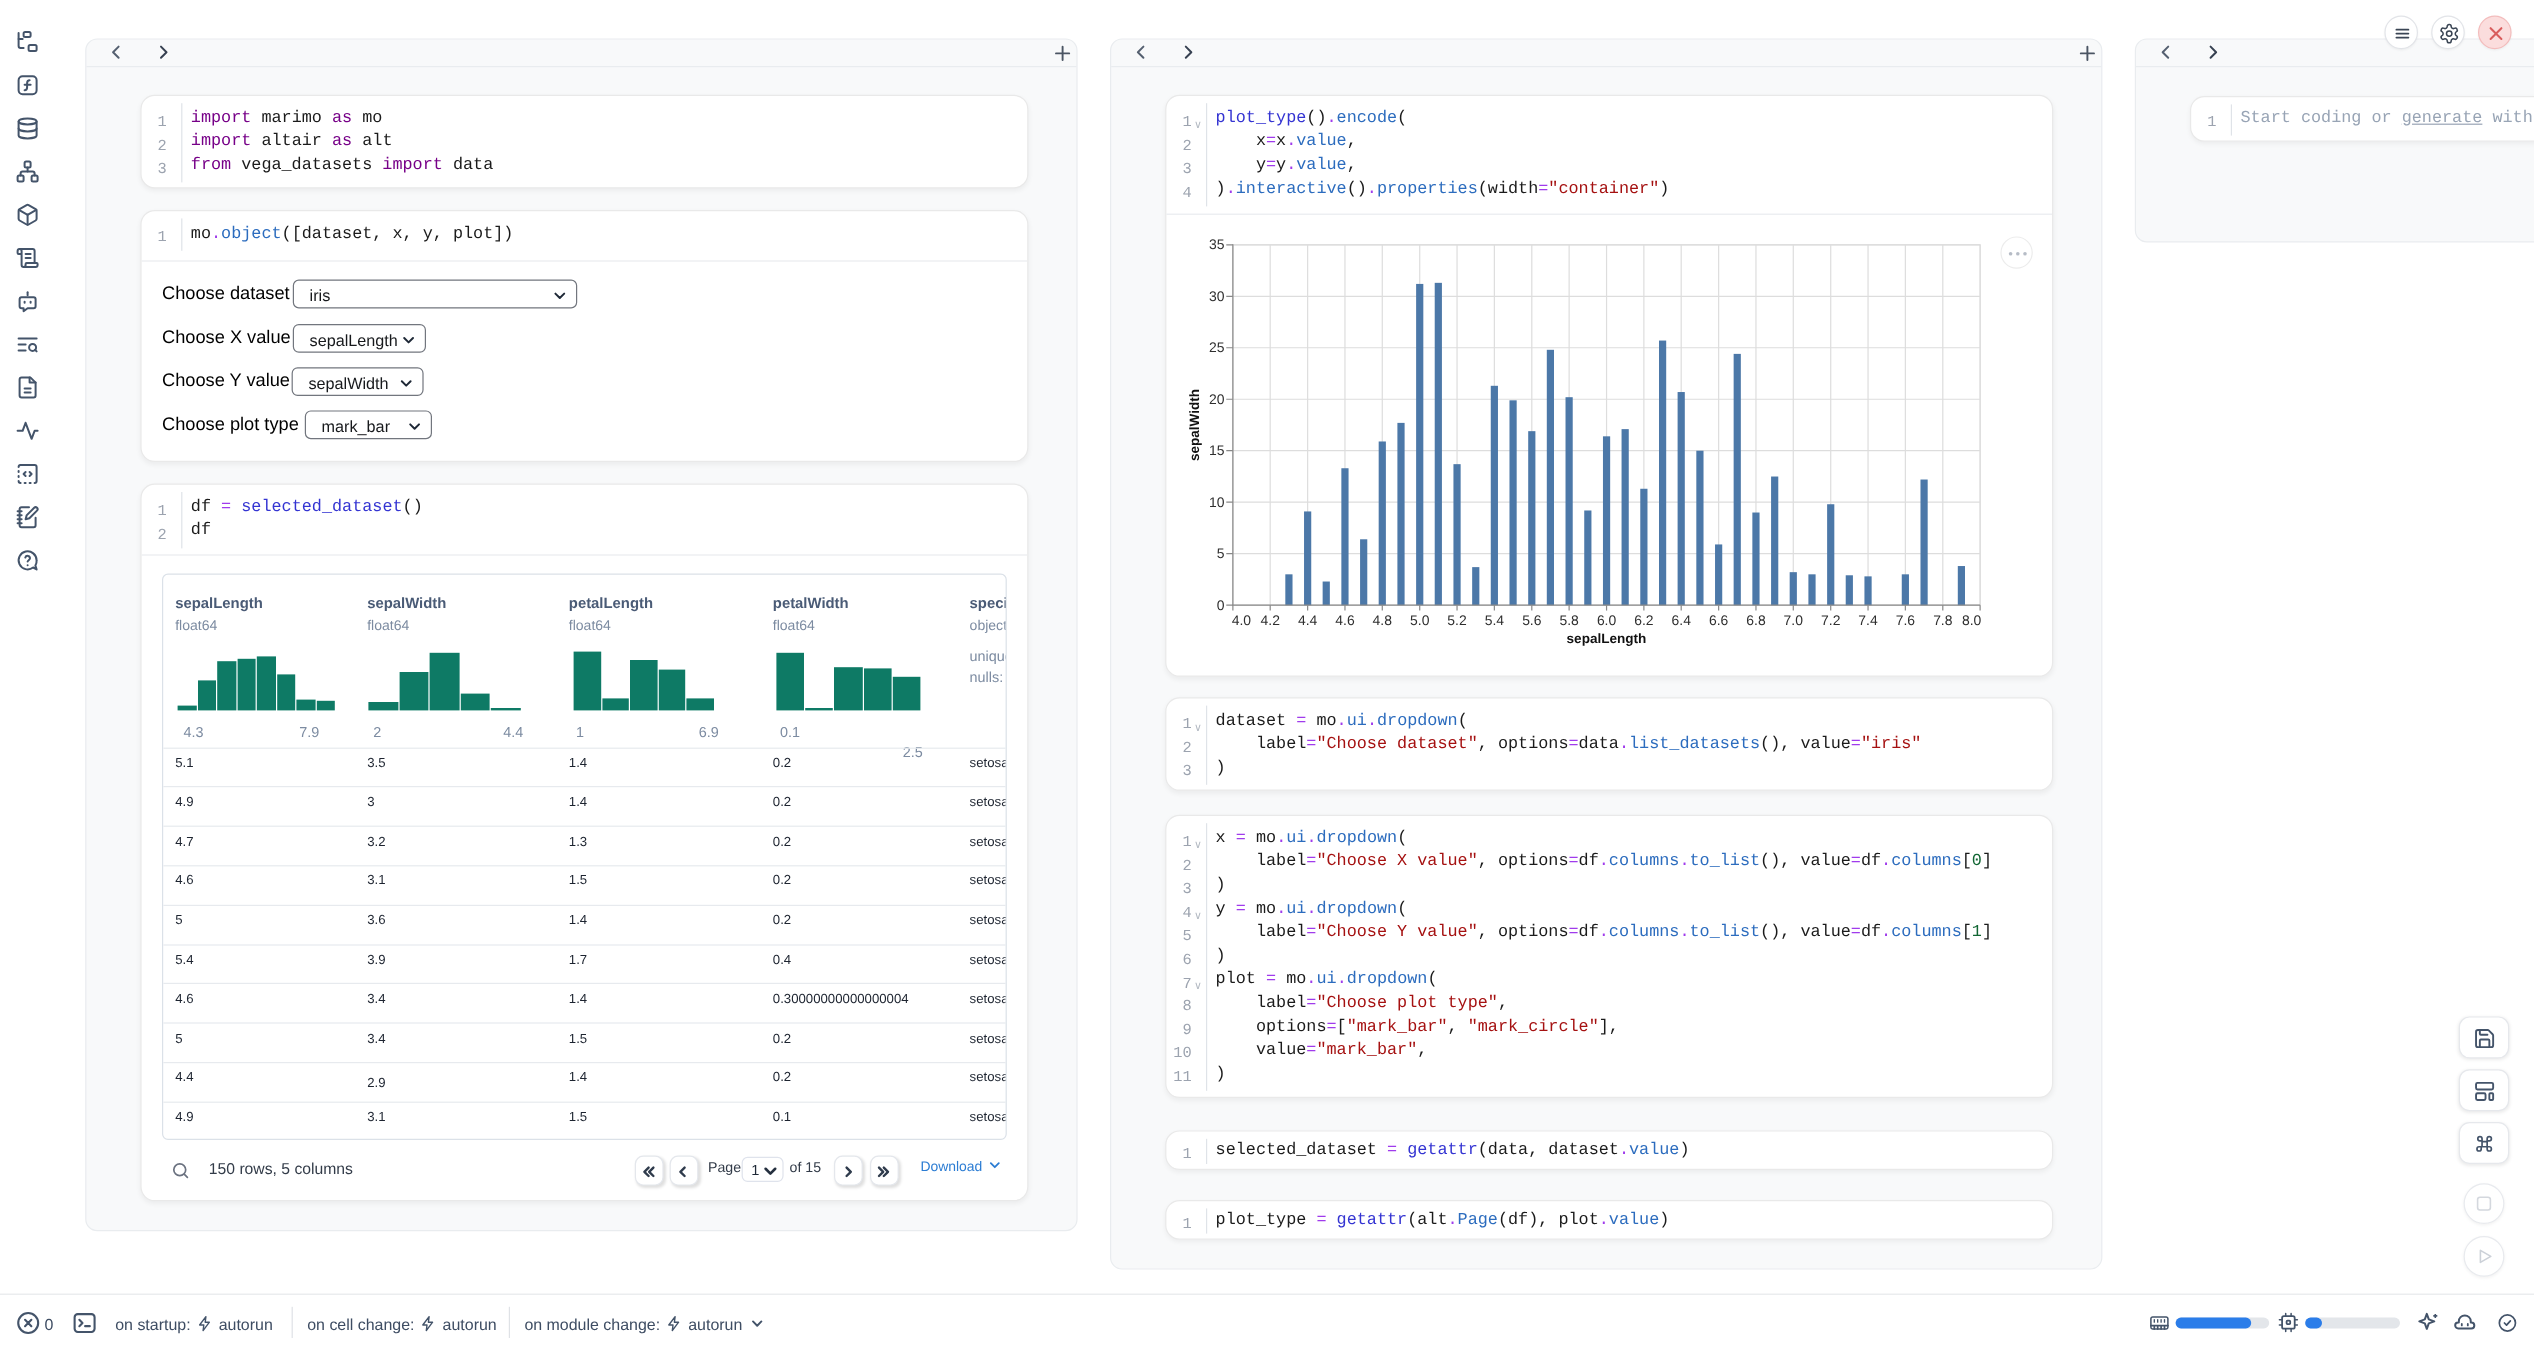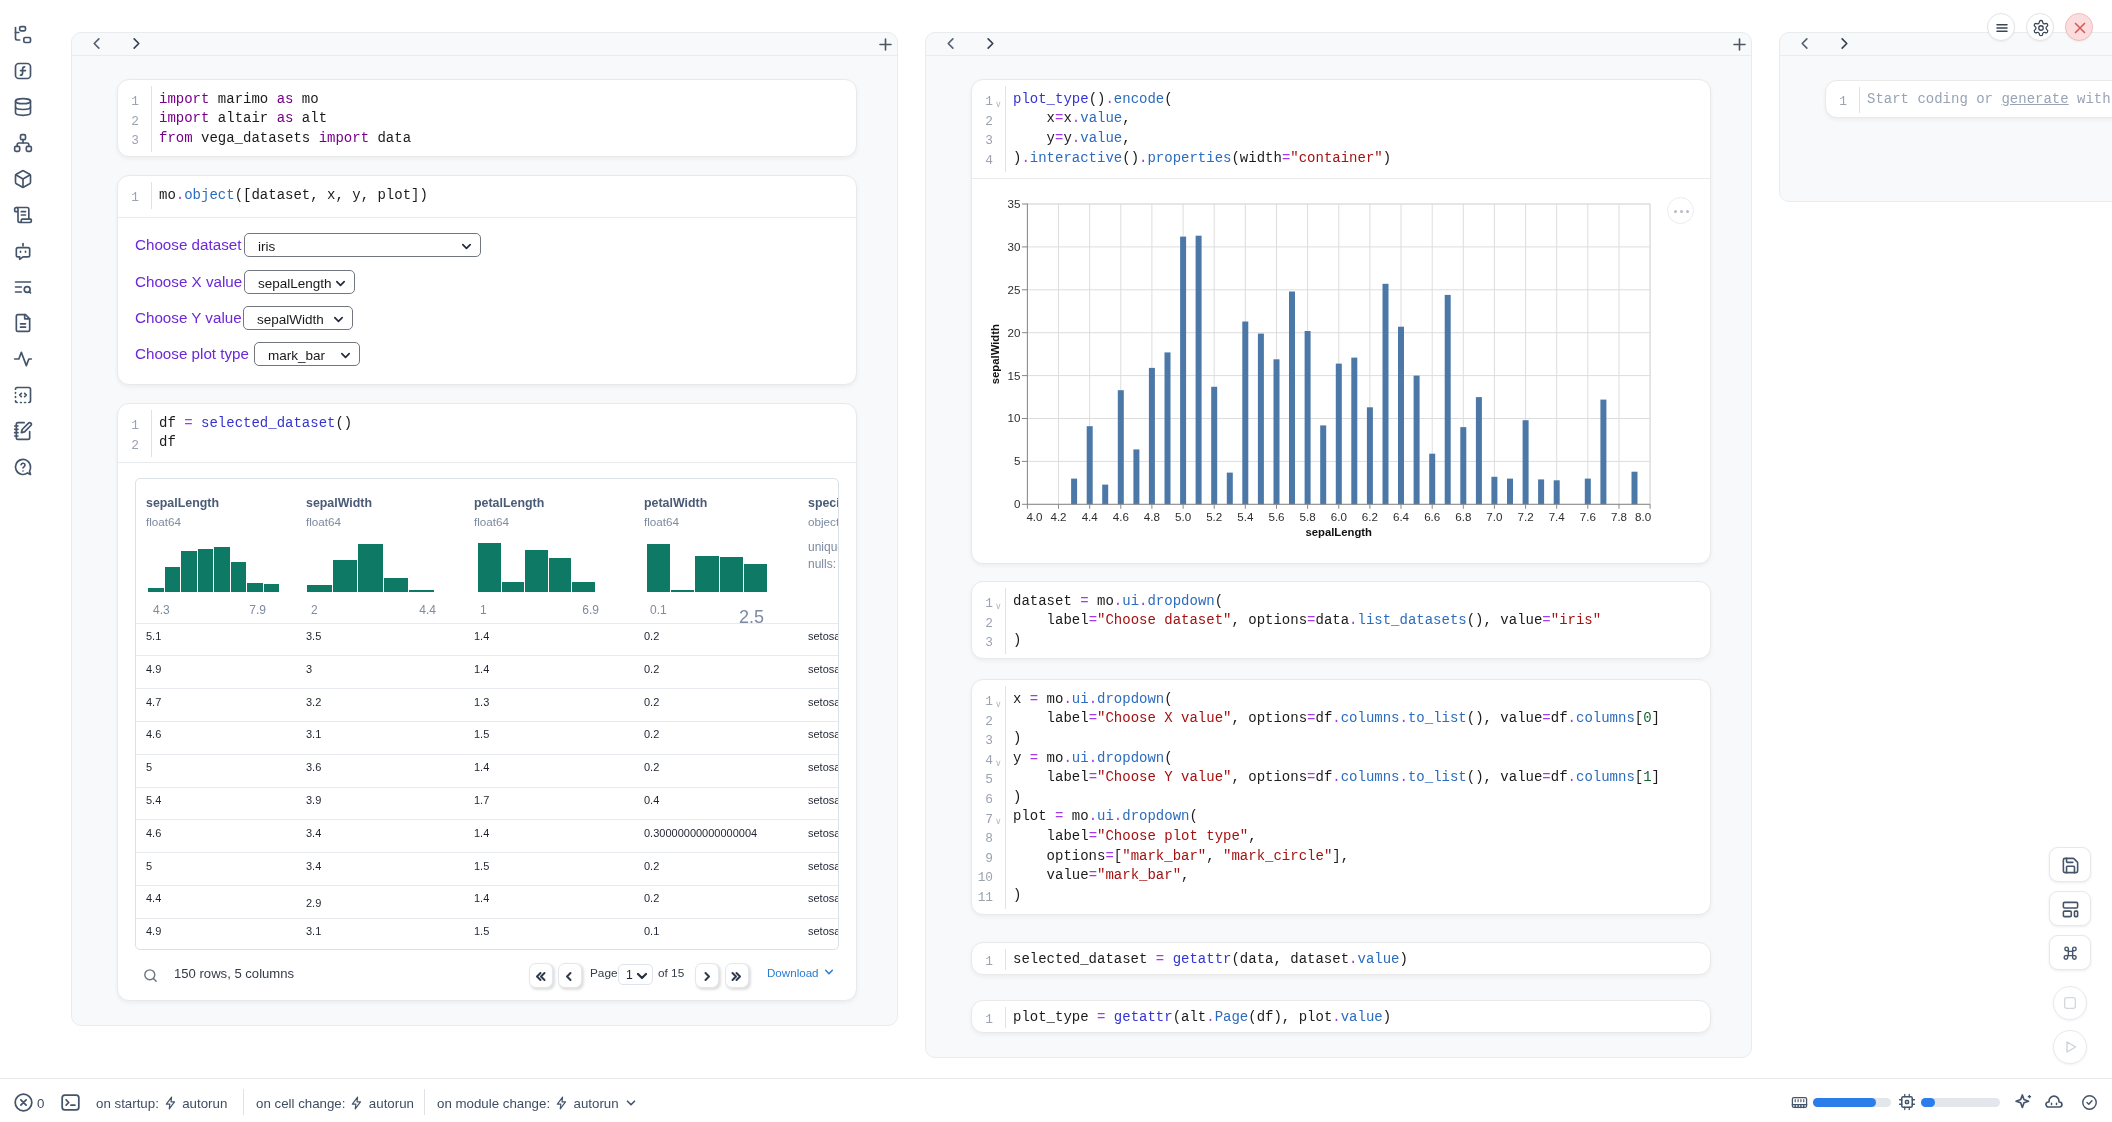--- a/index.html
+++ b/index.html
@@ -12,21 +12,21 @@
  font-size:14px;line-height:19.6px;white-space:pre}
 .lnum{position:absolute;width:21px;text-align:right;color:#9ca3af;font-size:12.8px}
 .lndiv{position:absolute;left:33px;top:6px;bottom:6px;width:1px;background:#dfe3e8}
 .cline{position:absolute;left:41px;color:#1b1b1b}
 .fold{position:absolute;left:23px;color:#b3b9c2;font-size:9px;font-family:"Liberation Sans",sans-serif}
 .k{color:#770088}.fn{color:#2c6cbe}.fv{color:#3434d2}.s{color:#a51111}.o{color:#a03bec}.n{color:#116633}
 .outdiv{position:absolute;left:0;right:0;height:1px;background:#e9ecef}
 .selbox{position:absolute;height:24px;border:1px solid #72767e;border-radius:5px;background:#fff}
 .selbox .t{position:absolute;left:13px;top:4.5px;font-size:13.5px;color:#17191c}
 .selbox svg{position:absolute;right:8px;top:7px}
-.ddlab{position:absolute;font-size:15.2px;color:#6d28d9}
+.ddlab{position:absolute;font-size:15.2px;color:#000000}
 .hbar{position:absolute;background:#0e7a65}
 .trow{position:absolute;left:0;width:703px;height:1px;background:#e7eaee}
 .tval{position:absolute;font-size:11px;color:#1d2430}
 .pgbtn{position:absolute;width:23.5px;height:25px;background:#fff;border:1px solid #e4e7ec;
  border-radius:7px;box-shadow:1.5px 1.5px 2.5px rgba(0,0,0,.13);color:#3c4656;text-align:center}
 .sq{position:absolute;left:2049px;width:42px;height:35px;background:#fff;border:1px solid #e6e8ec;
  border-radius:9px;box-shadow:0 1px 3px rgba(0,0,0,.08)}
 .circ{position:absolute;width:34px;height:34px;border-radius:50%;background:#fff;border:1px solid #e8eaee;box-shadow:0 1px 3px rgba(0,0,0,.06)}
 .sbtext{position:absolute;font-size:13.3px;color:#3e4d63;top:1095.5px}
 </style></head><body>
@@ -195,21 +195,21 @@
         <div class="hbar" style="left:412.5px;top:79.0px;width:22.5px;height:34.0px"></div>
         <div class="hbar" style="left:436.0px;top:102.5px;width:22.5px;height:10.5px"></div>
         <div class="abs" style="left:344px;top:124px;font-size:12px;color:#7c8ba1">1</div>
         <div class="abs" style="left:433px;top:124px;font-size:12px;color:#7c8ba1;width:30px;text-align:right">6.9</div>
         <div class="hbar" style="left:511.0px;top:65.0px;width:23.2px;height:48.0px"></div>
         <div class="hbar" style="left:535.2px;top:111.0px;width:23.2px;height:2.0px"></div>
         <div class="hbar" style="left:559.4px;top:77.0px;width:23.2px;height:36.0px"></div>
         <div class="hbar" style="left:583.6px;top:78.0px;width:23.2px;height:35.0px"></div>
         <div class="hbar" style="left:607.8px;top:85.0px;width:23.2px;height:28.0px"></div>
         <div class="abs" style="left:514px;top:124px;font-size:12px;color:#7c8ba1">0.1</div>
-        <div class="abs" style="left:603px;top:128px;font-size:18px;color:#7c8ba1;width:30px;">2.5</div>
+        <div class="abs" style="left:603px;top:141px;font-size:12px;color:#7c8ba1;width:30px;text-align:right">2.5</div>
         <div class="abs" style="left:672px;top:61px;font-size:12px;color:#7c8ba1">unique</div>
         <div class="abs" style="left:672px;top:78px;font-size:12px;color:#7c8ba1">nulls:</div>
         <div class="trow" style="top:143.5px"></div>
         <div class="tval" style="left:10px;top:150.9px">5.1</div>
         <div class="tval" style="left:170px;top:150.9px">3.5</div>
         <div class="tval" style="left:338px;top:150.9px">1.4</div>
         <div class="tval" style="left:508px;top:150.9px">0.2</div>
         <div class="tval" style="left:672px;top:150.9px">setosa</div>
         <div class="trow" style="top:176.3px"></div>
         <div class="tval" style="left:10px;top:183.7px">4.9</div>

